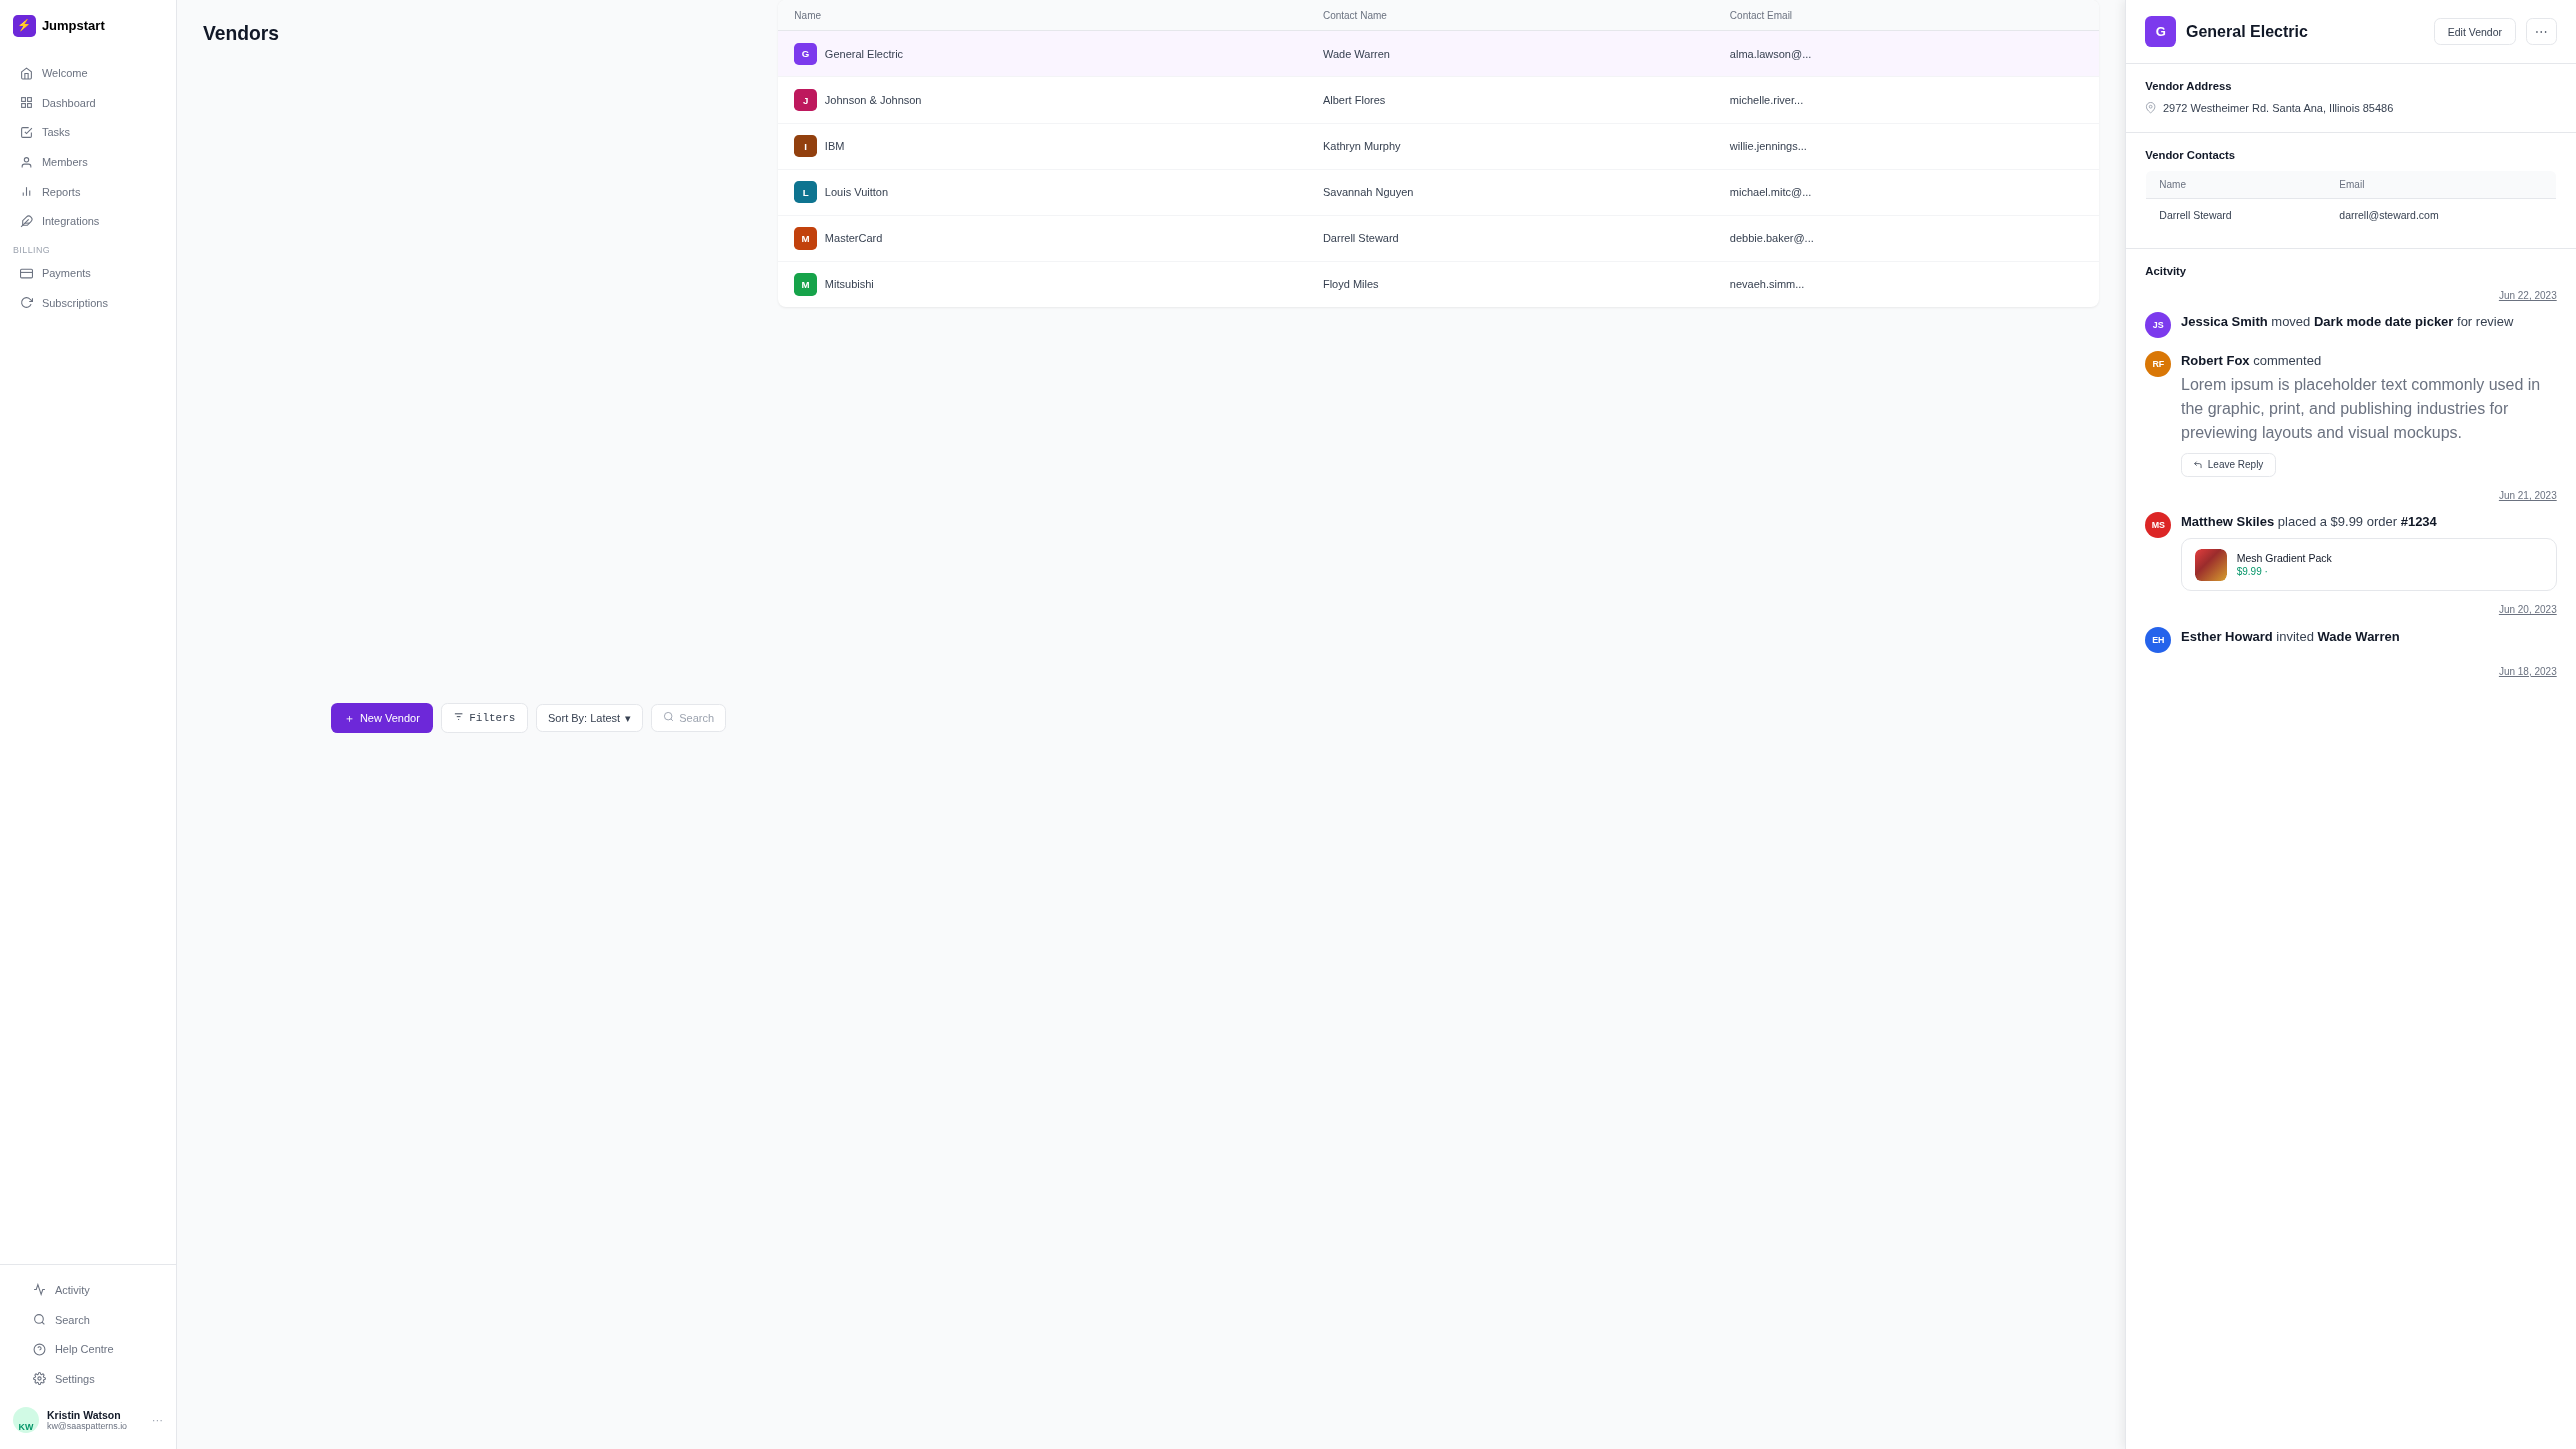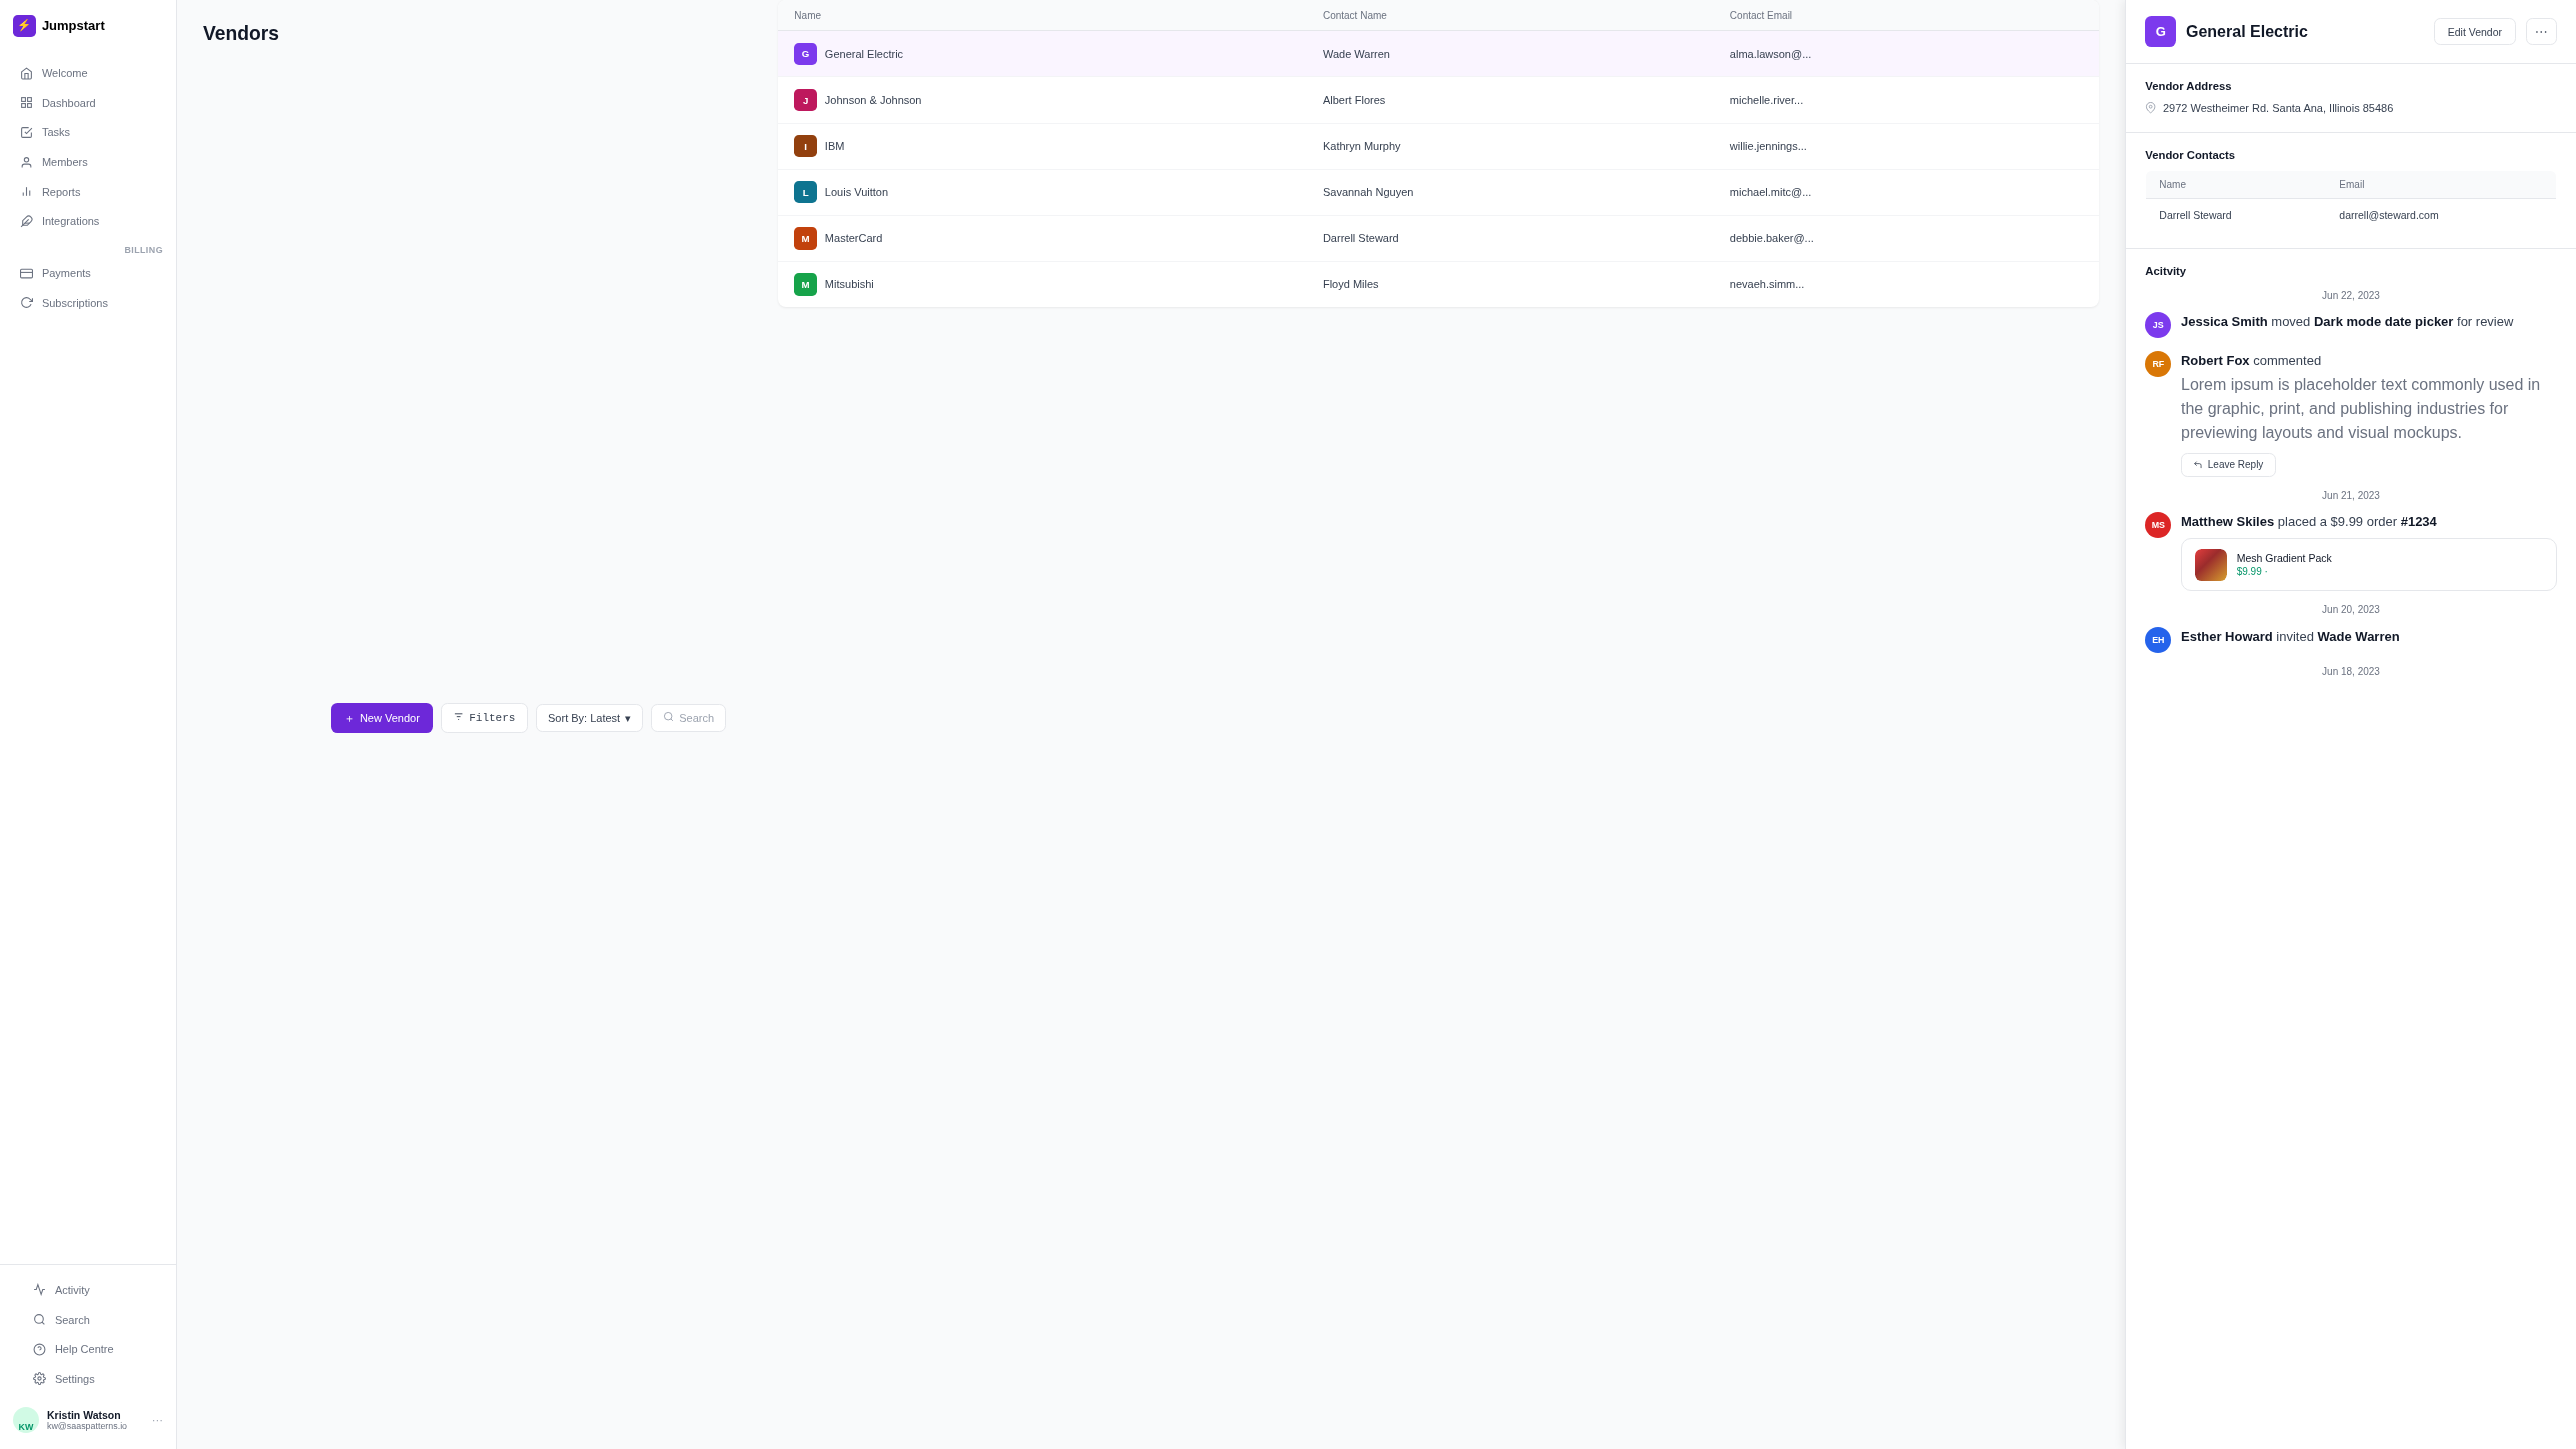--- a/index.html
+++ b/index.html
@@ -48,25 +48,24 @@
       color: #6b7280;
       cursor: pointer;
       border-radius: 4.8px;
       margin: 0.8px 6.4px;
       font-size: 11px;
     }
     .nav-icon { width: 14.5px; height: 14.5px; display: flex; align-items: center; justify-content: center; }
     .billing-label {
       font-size: 8.9px;
       color: #9ca3af;
-      font-weight: 700;
+      font-weight: 400;
       padding: 8px 13px 3.2px;
       letter-spacing: 0.05em;
       text-transform: uppercase;
-      text-align: right;
     }
     .sidebar-bottom {
       border-top: 0.8px solid #e5e7eb;
       padding: 9.7px 13px;
     }
     .sidebar-bottom-items {
       padding-bottom: 6.4px;
     }
     .user-info {
       display: flex;
@@ -329,22 +328,23 @@
     }
     .activity-title {
       font-size: 11.3px;
       font-weight: 600;
       color: #111827;
       margin-bottom: 13px;
     }
     .activity-date-label {
       font-size: 10px;
       color: #6b7280;
-      text-align: center;
+      text-align: right;
       margin-bottom: 11.3px;
+      text-decoration: underline;
     }
     .activity-item {
       display: flex;
       gap: 9.7px;
       margin-bottom: 13px;
     }
     .activity-avatar {
       width: 26px;
       height: 26px;
       border-radius: 50%;

